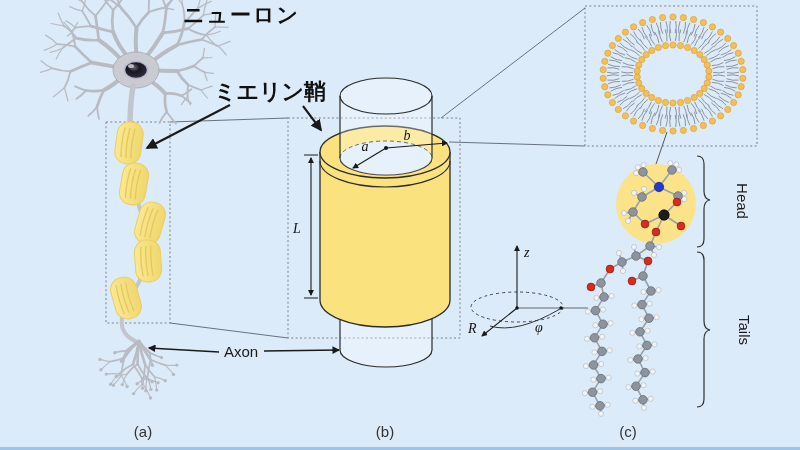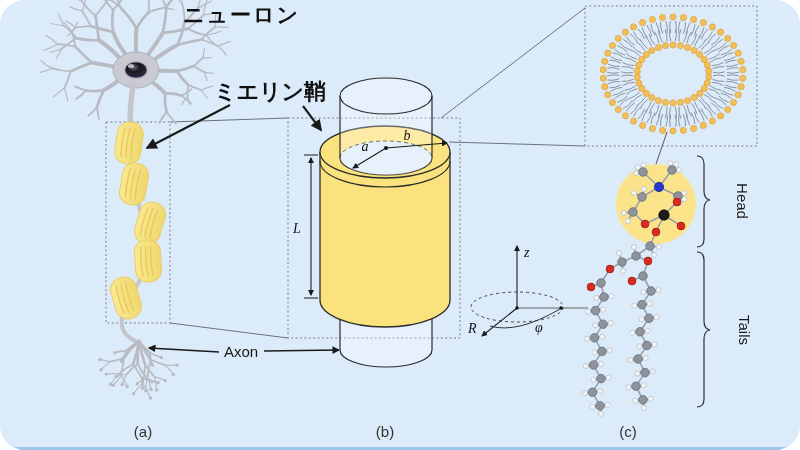--- a/index.html
+++ b/index.html
@@ -1,17 +1,17 @@
 <!DOCTYPE html>
 <html lang="ja"><head>
 <meta charset="utf-8">
 <style>
   html,body{margin:0;padding:0;}
   body{font-family:"Liberation Sans","DejaVu Sans",sans-serif;}
-  .stage{position:relative;width:800px;height:450px;overflow:hidden;background:#dcebf9;border-radius:25px;}
+  .stage{position:relative;width:800px;height:450px;overflow:hidden;background:#dcebf9;}
   svg{display:block;}
   text{user-select:none;}
   .jp{font-family:"DejaVu Sans","Liberation Sans",sans-serif;font-weight:bold;fill:#101010;}
   .lbl{font-size:15px;fill:#1a1a1a;}
   .panel{font-size:15px;fill:#333;}
   .math{font-family:"Liberation Serif","DejaVu Serif",serif;font-style:italic;font-size:14px;fill:#111;}
 </style>
 </head>
 <body>
 

